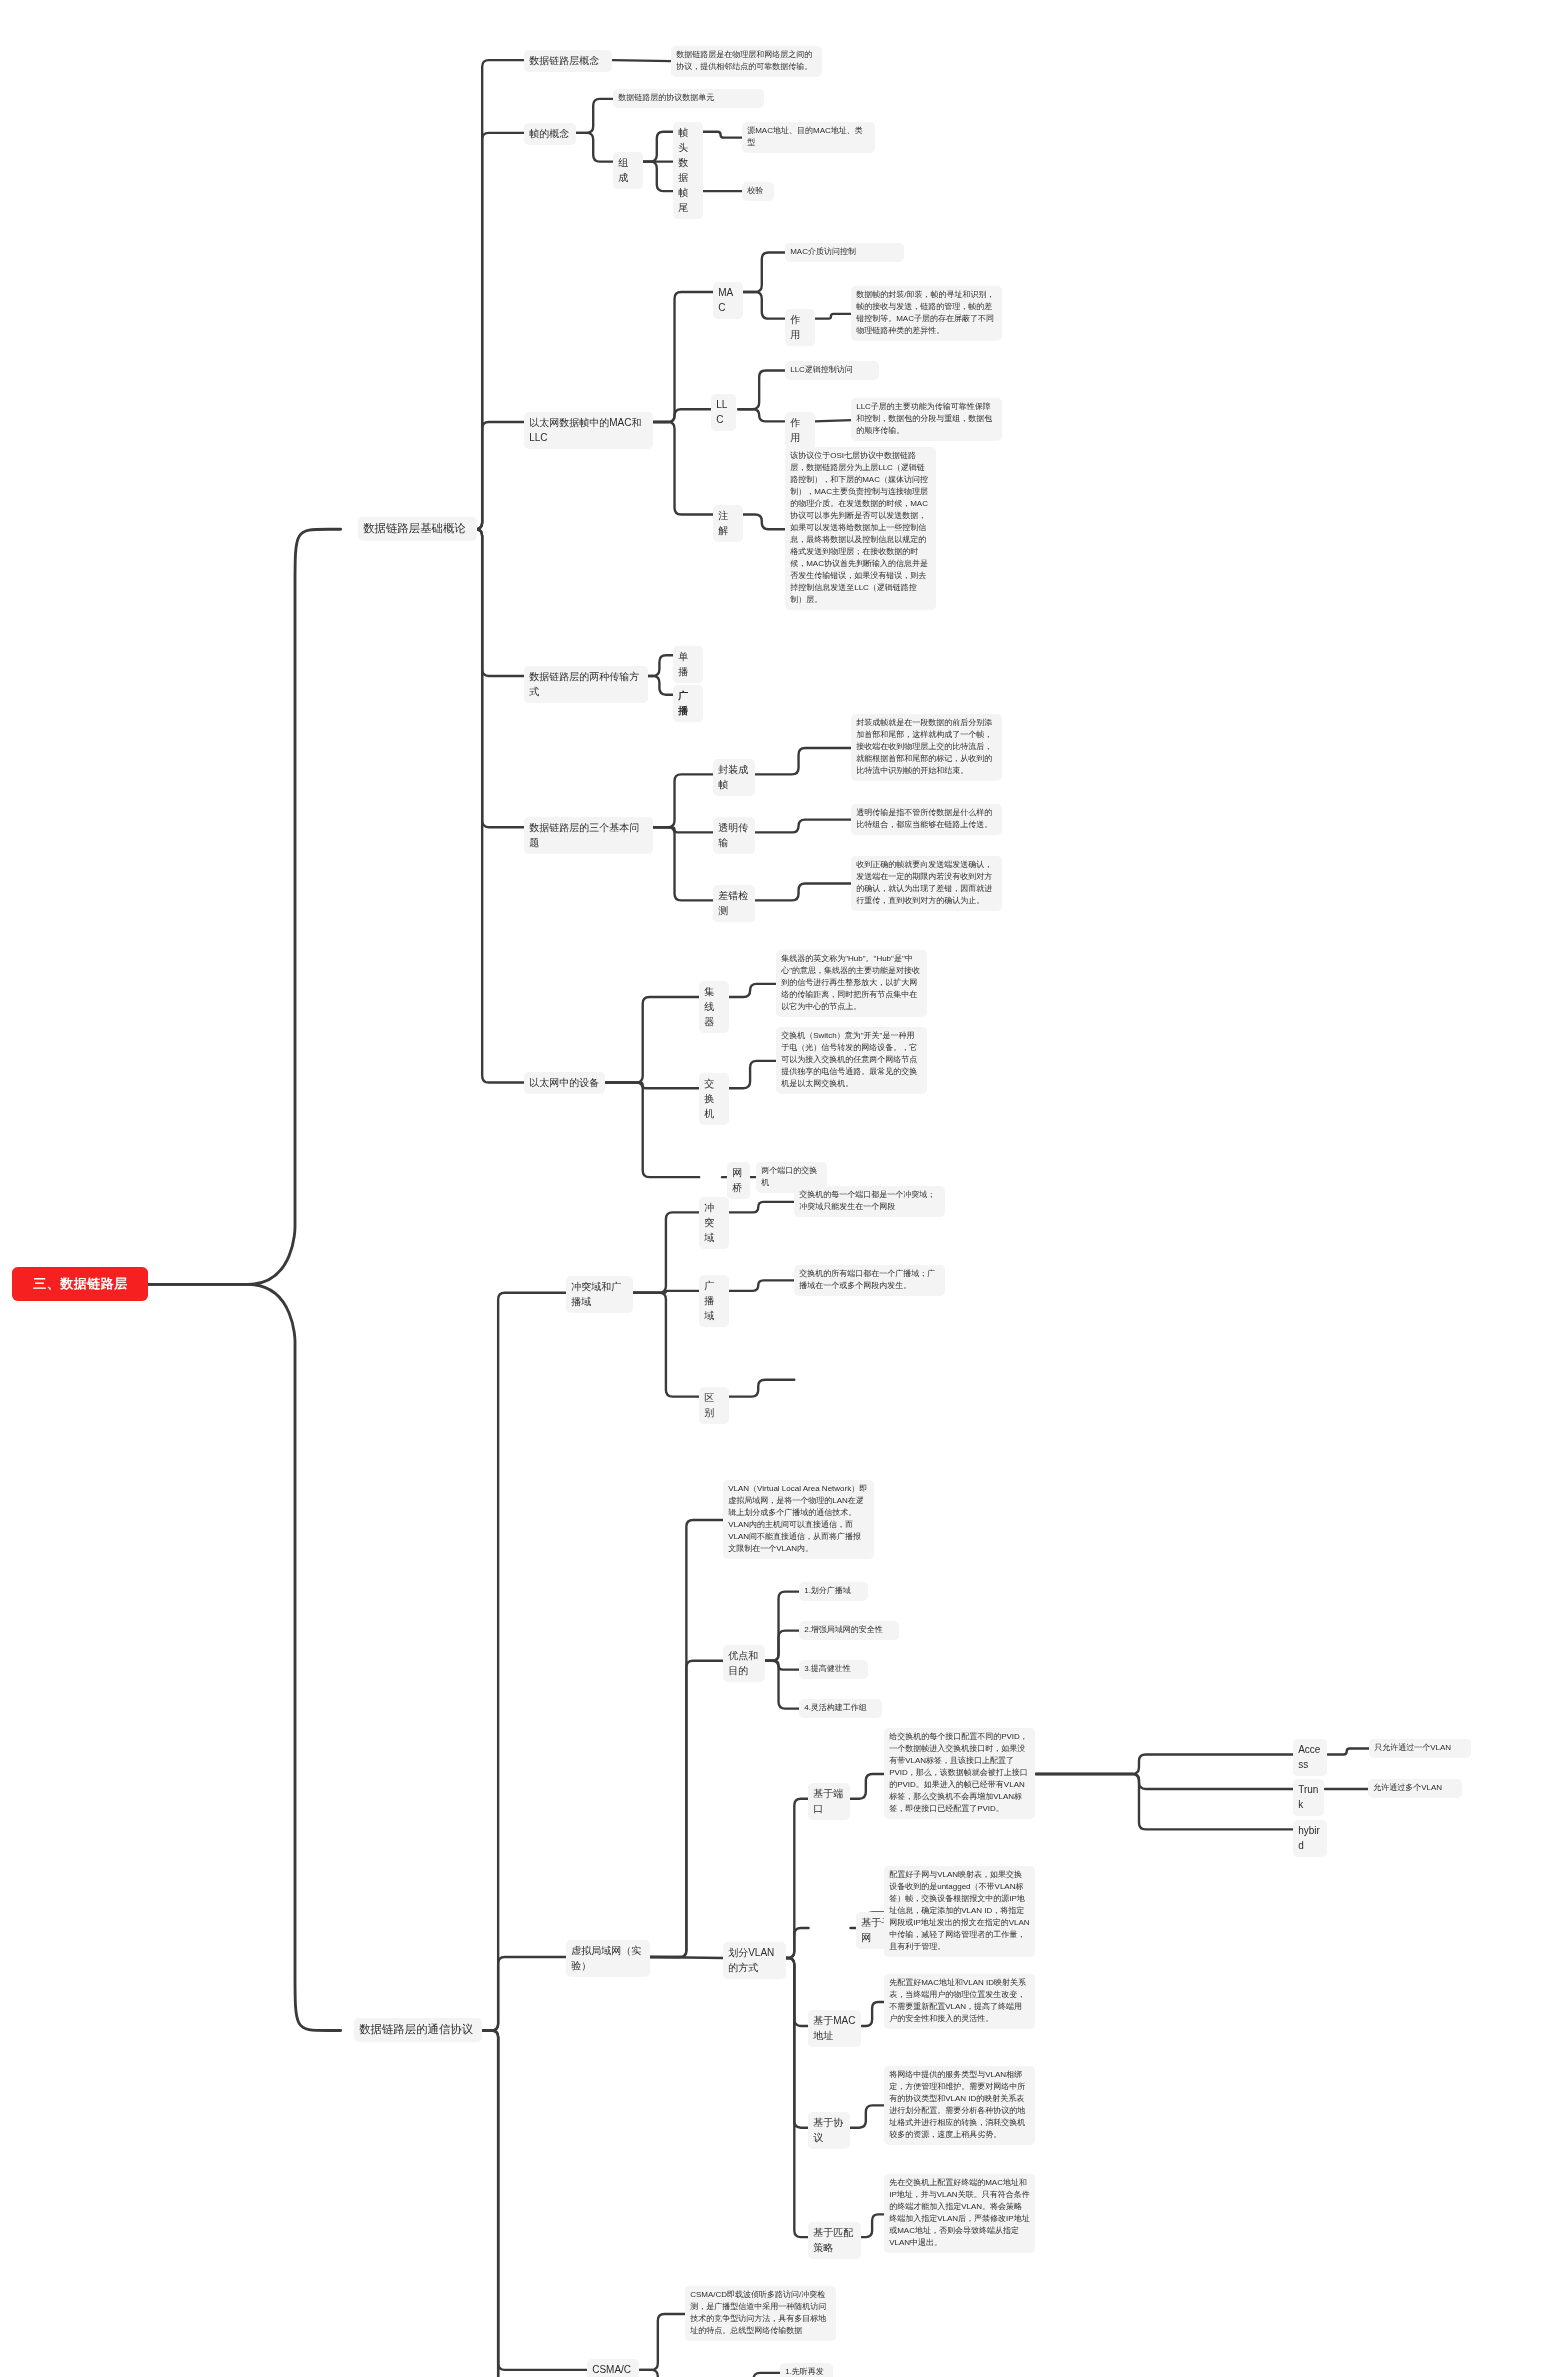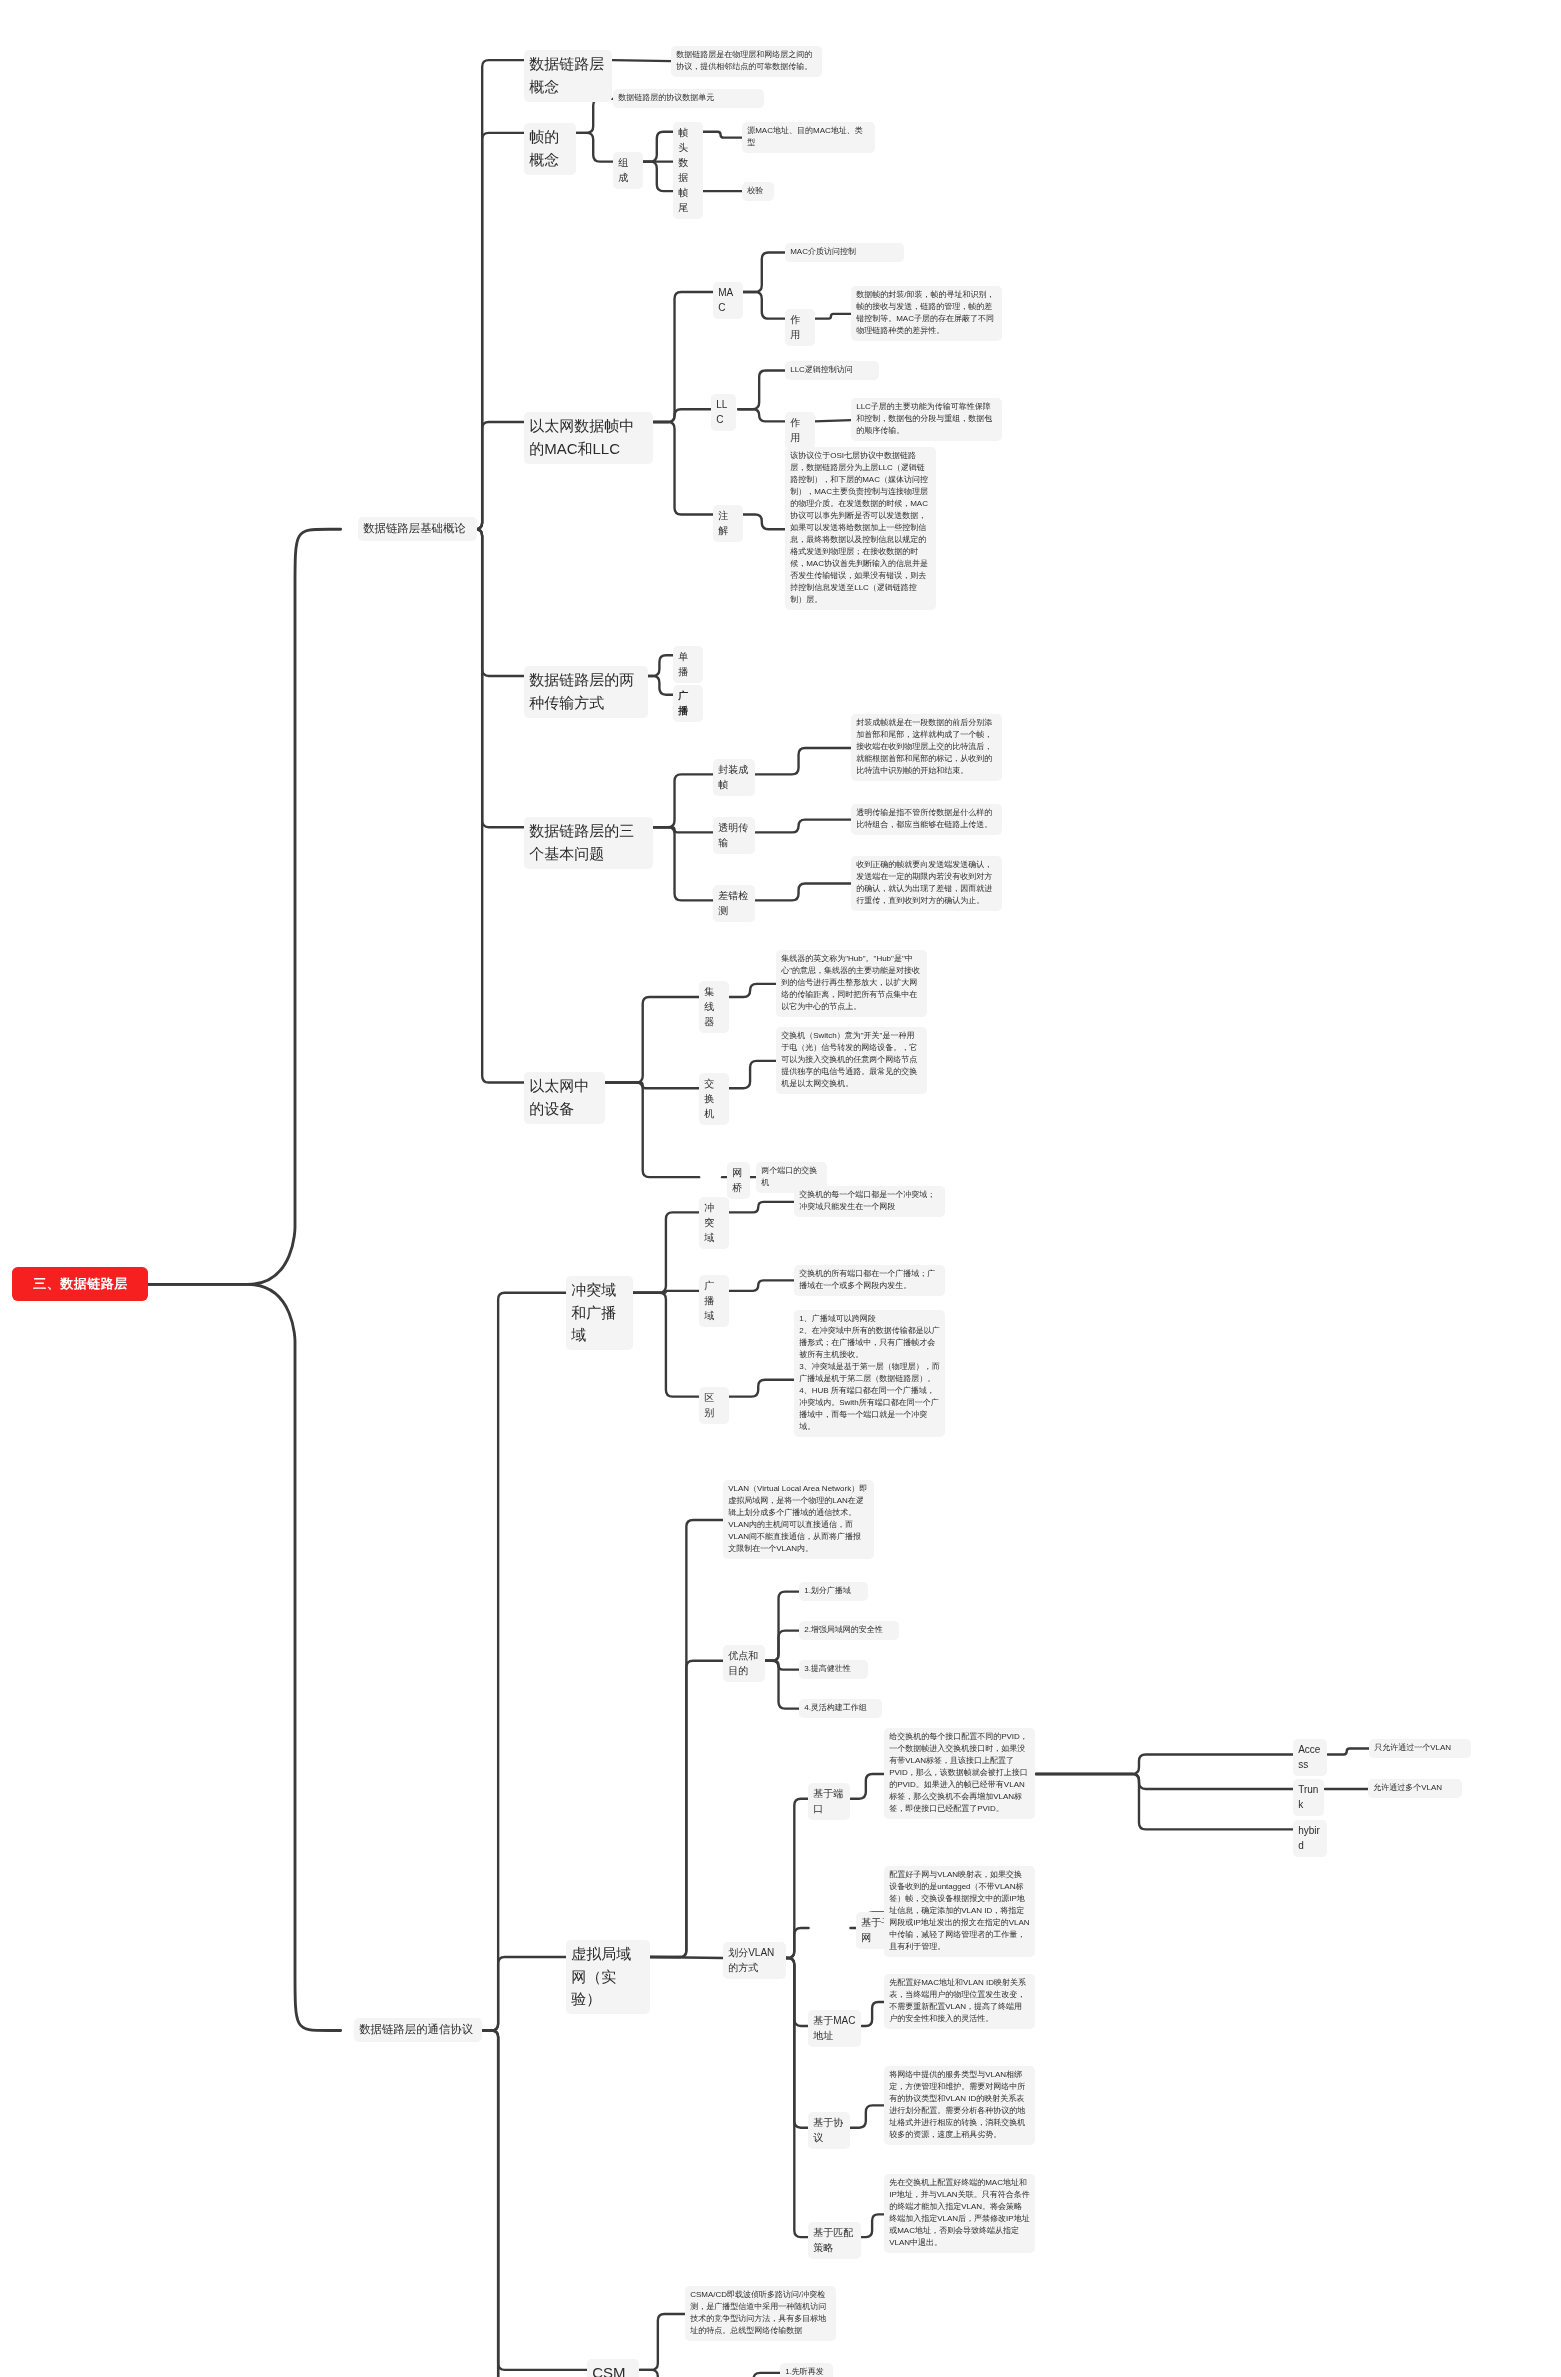--- a/index.html
+++ b/index.html
@@ -26,21 +26,21 @@
     background:#f72020;
     color:#fff;
     font-weight:bold;
     border-radius:5.7px;
     display:flex;align-items:center;justify-content:center;
     letter-spacing:0.5px;
     box-sizing:border-box;
     text-align:center;
   }
   .l1{font-size:11.4px;margin-left:18px;}
-  .l2{font-size:15px;}
+  .l2{font-size:10px;}
   .l3{font-size:10px;}
   .leafbox{font-size:8px;}
 </style>
 </head>
 <body>
 
 <div id="canvas">
   <svg class="links" id="links" viewBox="0 0 3284 6008" width="1562" height="2857">
       <path d="M312,2701 L520,2701 C620,2701 620,2581 620,2581 L620,1233 C620,1113 620,1113 690,1113 L716,1113" stroke="#3a3a3a" stroke-width="6" fill="none" stroke-linecap="round" stroke-linejoin="round"></path>
       <path d="M312,2701 L520,2701 C620,2701 620,2821 620,2821 L620,4150 C620,4270 620,4270 690,4270 L716,4270" stroke="#3a3a3a" stroke-width="6" fill="none" stroke-linecap="round" stroke-linejoin="round"></path>
@@ -179,24 +179,20 @@
   <div class="node leafbox" style="left:756px;top:1162px;width:71px;">两个端口的交换机</div>
 
   <div class="node l1" style="left:336px;top:2018px;width:128px;">数据链路层的通信协议</div>
 
   <div class="node l2" style="left:566px;top:1276px;width:67px;">冲突域和广播域</div>
   <div class="node l3" style="left:699px;top:1197px;width:29.5px;">冲突域</div>
   <div class="node leafbox" style="left:794px;top:1186px;width:151px;">交换机的每一个端口都是一个冲突域；冲突域只能发生在一个网段</div>
   <div class="node l3" style="left:699px;top:1275px;width:29.5px;">广播域</div>
   <div class="node leafbox" style="left:794px;top:1265px;width:151px;">交换机的所有端口都在一个广播域；广播域在一个或多个网段内发生。</div>
   <div class="node l3" style="left:699px;top:1387px;width:29.5px;">区别</div>
-  <div class="node leafbox" style="left:794px;top:1310px;width:151px;">1、广播域可以跨网段
-2、在冲突域中所有的数据传输都是以广播形式；在广播域中，只有广播帧才会被所有主机接收。
-3、冲突域是基于第一层（物理层），而广播域是机于第二层（数据链路层）。
-4、HUB 所有端口都在同一个广播域，冲突域内。Swith所有端口都在同一个广播域中，而每一个端口就是一个冲突域。</div>
 
   <div class="node l2" style="left:566px;top:1940px;width:84px;">虚拟局域网（实验）</div>
   <div class="node leafbox" style="left:723px;top:1480px;width:151px;">VLAN（Virtual Local Area Network）即虚拟局域网，是将一个物理的LAN在逻辑上划分成多个广播域的通信技术。VLAN内的主机间可以直接通信，而VLAN间不能直接通信，从而将广播报文限制在一个VLAN内。</div>
 
   <div class="node l3" style="left:723px;top:1645px;width:42px;">优点和目的</div>
   <div class="node leafbox" style="left:799px;top:1582px;width:69px;">1.划分广播域</div>
   <div class="node leafbox" style="left:799px;top:1621px;width:100px;">2.增强局域网的安全性</div>
   <div class="node leafbox" style="left:799px;top:1660px;width:69px;">3.提高健壮性</div>
   <div class="node leafbox" style="left:799px;top:1699px;width:83px;">4.灵活构建工作组</div>
 

